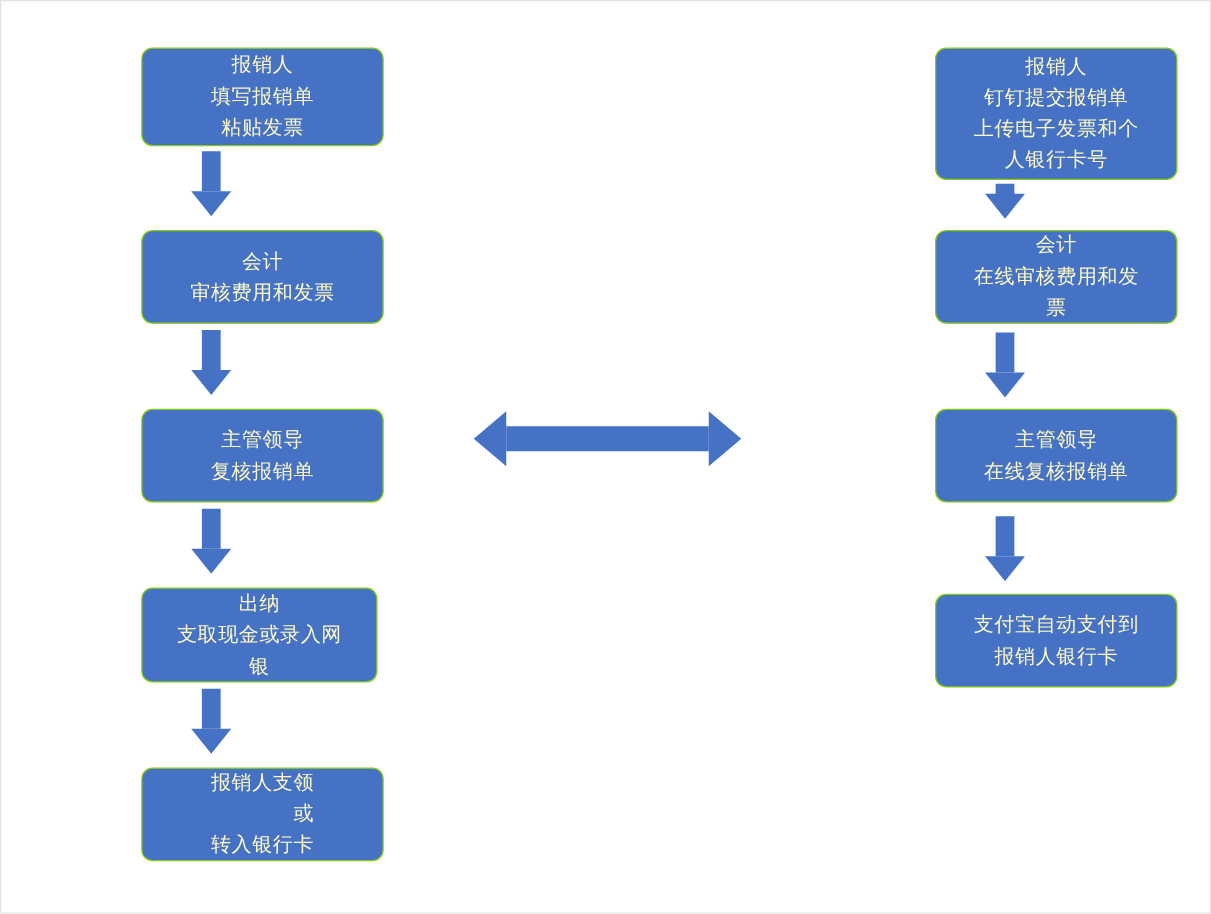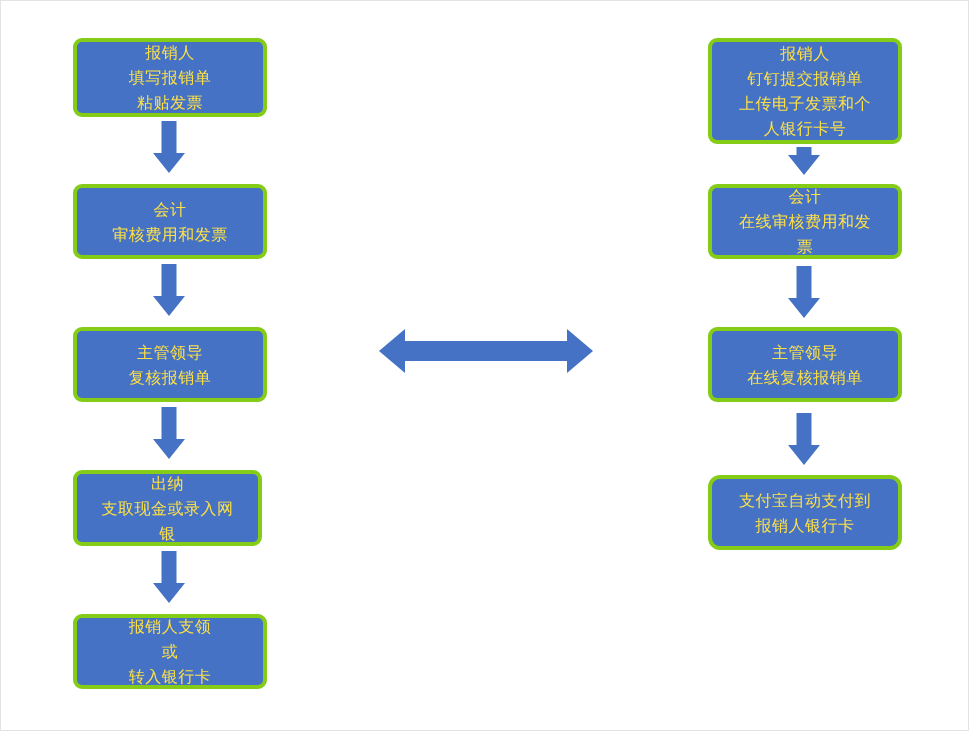--- a/index.html
+++ b/index.html
@@ -16,33 +16,34 @@
     box-sizing: border-box;
     overflow: hidden;
     font-family: "Liberation Sans", "DejaVu Sans", sans-serif;
   }
 
   
   .node {
     position: absolute;
     box-sizing: border-box;
     background: #4572C4;
-    border: 4px solid #84cc16;
+    border: 1px solid #84cc16;
     border-radius: 9px;
-    color: #fde047;
+    color: #fef9c3;
     display: flex;
     align-items: center;
     justify-content: center;
     text-align: center;
     font-size: 16px;
     line-height: 25px;
     letter-spacing: 0.5px;
     white-space: pre-line;
     padding: 0 6px;
     user-select: none;
+    margin-left: 40px;
   }
 
   
   .varrow {
     position: absolute;
   }
   .varrow .shaft {
     position: absolute;
     left: 50%;
     top: 0;
@@ -126,21 +127,21 @@
 
     <div class="node" style="left:72px; top:469px; width:189px; height:76px;">出纳
 支取现金或录入网
 银</div>
 
     <div class="varrow" style="left:152px; top:550px; width:32px; height:52px;">
       <span class="shaft" style="height:32px;"></span>
       <span class="head"></span>
     </div>
 
-    <div class="node" style="left:72px; top:613px; width:194px; height:75px;">报销人支领
+    <div class="node" style="left:72px; top:613px; width:194px; height:75px;text-align:right;">报销人支领
 或
 转入银行卡</div>
 
   </div>
 
   <div class="double-arrow" style="left:378px; top:328px; width:214px; height:44px;">
     <span class="bar" style="left:26px; right:26px;"></span>
     <span class="head-left"></span>
     <span class="head-right"></span>
   </div>
@@ -167,18 +168,18 @@
     </div>
 
     <div class="node" style="left:707px; top:326px; width:194px; height:75px;">主管领导
 在线复核报销单</div>
 
     <div class="varrow" style="left:787px; top:412px; width:32px; height:52px;">
       <span class="shaft" style="height:32px;"></span>
       <span class="head"></span>
     </div>
 
-    <div class="node" style="left:707px; top:474px; width:194px; height:75px;border-radius:12px;">支付宝自动支付到
+    <div class="node" style="left:707px; top:474px; width:194px; height:75px;">支付宝自动支付到
 报销人银行卡</div>
 
   </div>
 
 </div>
 
 </body></html>

